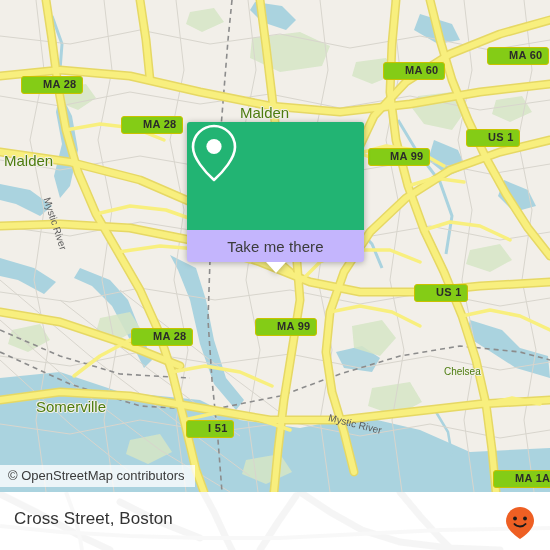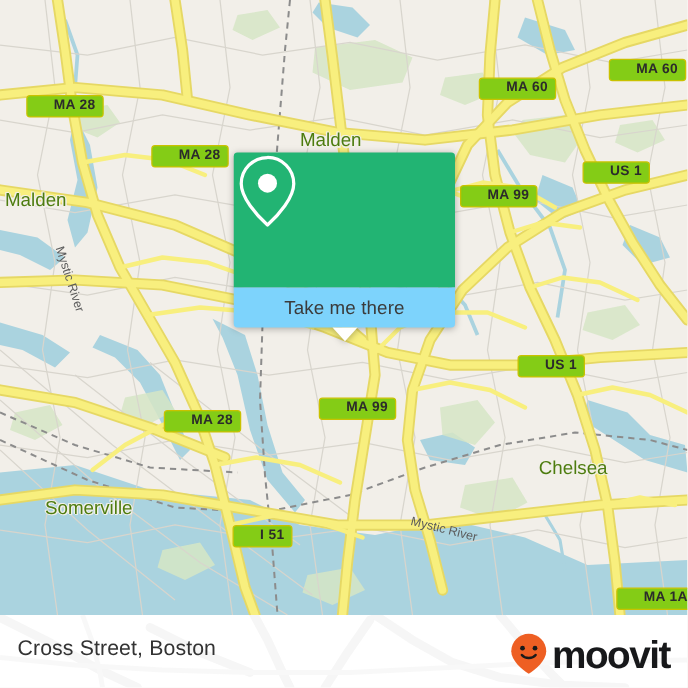--- a/index.html
+++ b/index.html
@@ -60,21 +60,21 @@
     position:absolute;left:187px;top:122px;width:177px;
     filter:drop-shadow(0 1px 3px rgba(0,0,0,.30));
   }
   #popup-head{
     background:#22b473;
     height:108px;
     border-radius:3px 3px 0 0;
     display:flex;align-items:center;justify-content:center;
   }
   #popup-body{
-    background:#7dd3fc;
+    background:#c4b5fd;
     height:32px;
     border-radius:0 0 3px 3px;
     display:flex;align-items:center;justify-content:center;
   }
   #popup-label{
     font-family:"Liberation Sans", sans-serif;
     font-size:15px;color:#3b3b3b;letter-spacing:.1px;
   }
   #popup-tail{
     position:absolute;left:50%;top:140px;margin-left:-10px;
@@ -239,21 +239,21 @@
         <path d="M66 130 L100 124 L134 128 L164 140"></path>
         <path d="M486 404 L512 398 L540 404"></path>
         <path d="M158 330 L130 340 L100 356 L74 376"></path>
         <path d="M408 186 L434 178 L464 182"></path>
       </g>
     </svg>
 
     <div class="city-label" style="left:240px;top:104px;font-size:15px;">Malden</div>
     <div class="city-label" style="left:4px;top:152px;font-size:15px;">Malden</div>
     <div class="city-label" style="left:36px;top:398px;font-size:15px;">Somerville</div>
-    <div class="city-label" style="left:431px;top:366px;font-size:15px;">Chelsea</div>
+    <div class="city-label" style="left:444px;top:366px;font-size:10px;">Chelsea</div>
 
     <div class="river-label" style="left:52px;top:196px;transform:rotate(72deg);transform-origin:0 0;">Mystic River</div>
     <div class="river-label" style="left:330px;top:412px;transform:rotate(14deg);transform-origin:0 0;">Mystic River</div>
 
     <div class="shield" style="left:21px;top:76px;">MA 28</div>
     <div class="shield" style="left:121px;top:116px;">MA 28</div>
     <div class="shield" style="left:383px;top:62px;">MA 60</div>
     <div class="shield" style="left:487px;top:47px;">MA 60</div>
     <div class="shield" style="left:466px;top:129px;">US 1</div>
     <div class="shield" style="left:368px;top:148px;">MA 99</div>
@@ -269,20 +269,21 @@
           <path d="M27 4 C15.4 4 6 13.4 6 25 C6 36 18 50 27 58 C36 50 48 36 48 25 C48 13.4 38.6 4 27 4 Z" fill="none" stroke="#ffffff" stroke-width="2.6" stroke-linejoin="round"></path>
           <circle cx="27" cy="24.5" r="7.6" fill="#ffffff"></circle>
         </svg>
       </div>
       <div id="popup-body">
         <span id="popup-label">Take me there</span>
       </div>
       <div id="popup-tail"></div>
     </div>
 
+    <div id="attribution">© OpenStreetMap contributors</div>
   </div>
 
   <div id="footer">
     <svg id="footer-ghost" width="550" height="58" viewBox="0 0 550 58">
       <g stroke="#ededed" stroke-width="7" fill="none" stroke-linecap="round">
         <path d="M0 2 L40 22 L80 44 L110 58"></path>
         <path d="M200 -6 L214 20 L226 46 L232 58"></path>
         <path d="M260 58 L278 30 L296 4"></path>
         <path d="M300 0 L330 20 L362 38 L400 50 L450 56 L500 58"></path>
         <path d="M400 0 L420 24 L440 46 L452 58"></path>
@@ -296,17 +297,16 @@
 
     <div id="footer-title">Cross Street, Boston</div>
 
     <div id="brand">
       <svg width="32" height="34" viewBox="0 0 32 34">
         <path d="M16 1 C8.3 1 2 7.3 2 15 C2 22.5 10.5 29.5 16 33 C21.5 29.5 30 22.5 30 15 C30 7.3 23.7 1 16 1 Z" fill="#ee5f23"></path>
         <circle cx="11" cy="12.5" r="1.9" fill="#1a1a1a"></circle>
         <circle cx="21" cy="12.5" r="1.9" fill="#1a1a1a"></circle>
         <path d="M10.5 18 C13 21.2 19 21.2 21.5 18" stroke="#1a1a1a" stroke-width="2" fill="none" stroke-linecap="round"></path>
       </svg>
-      <span id="brand-word">moovit</span>
     </div>
   </div>
 
 </div>
 
 </body></html>

